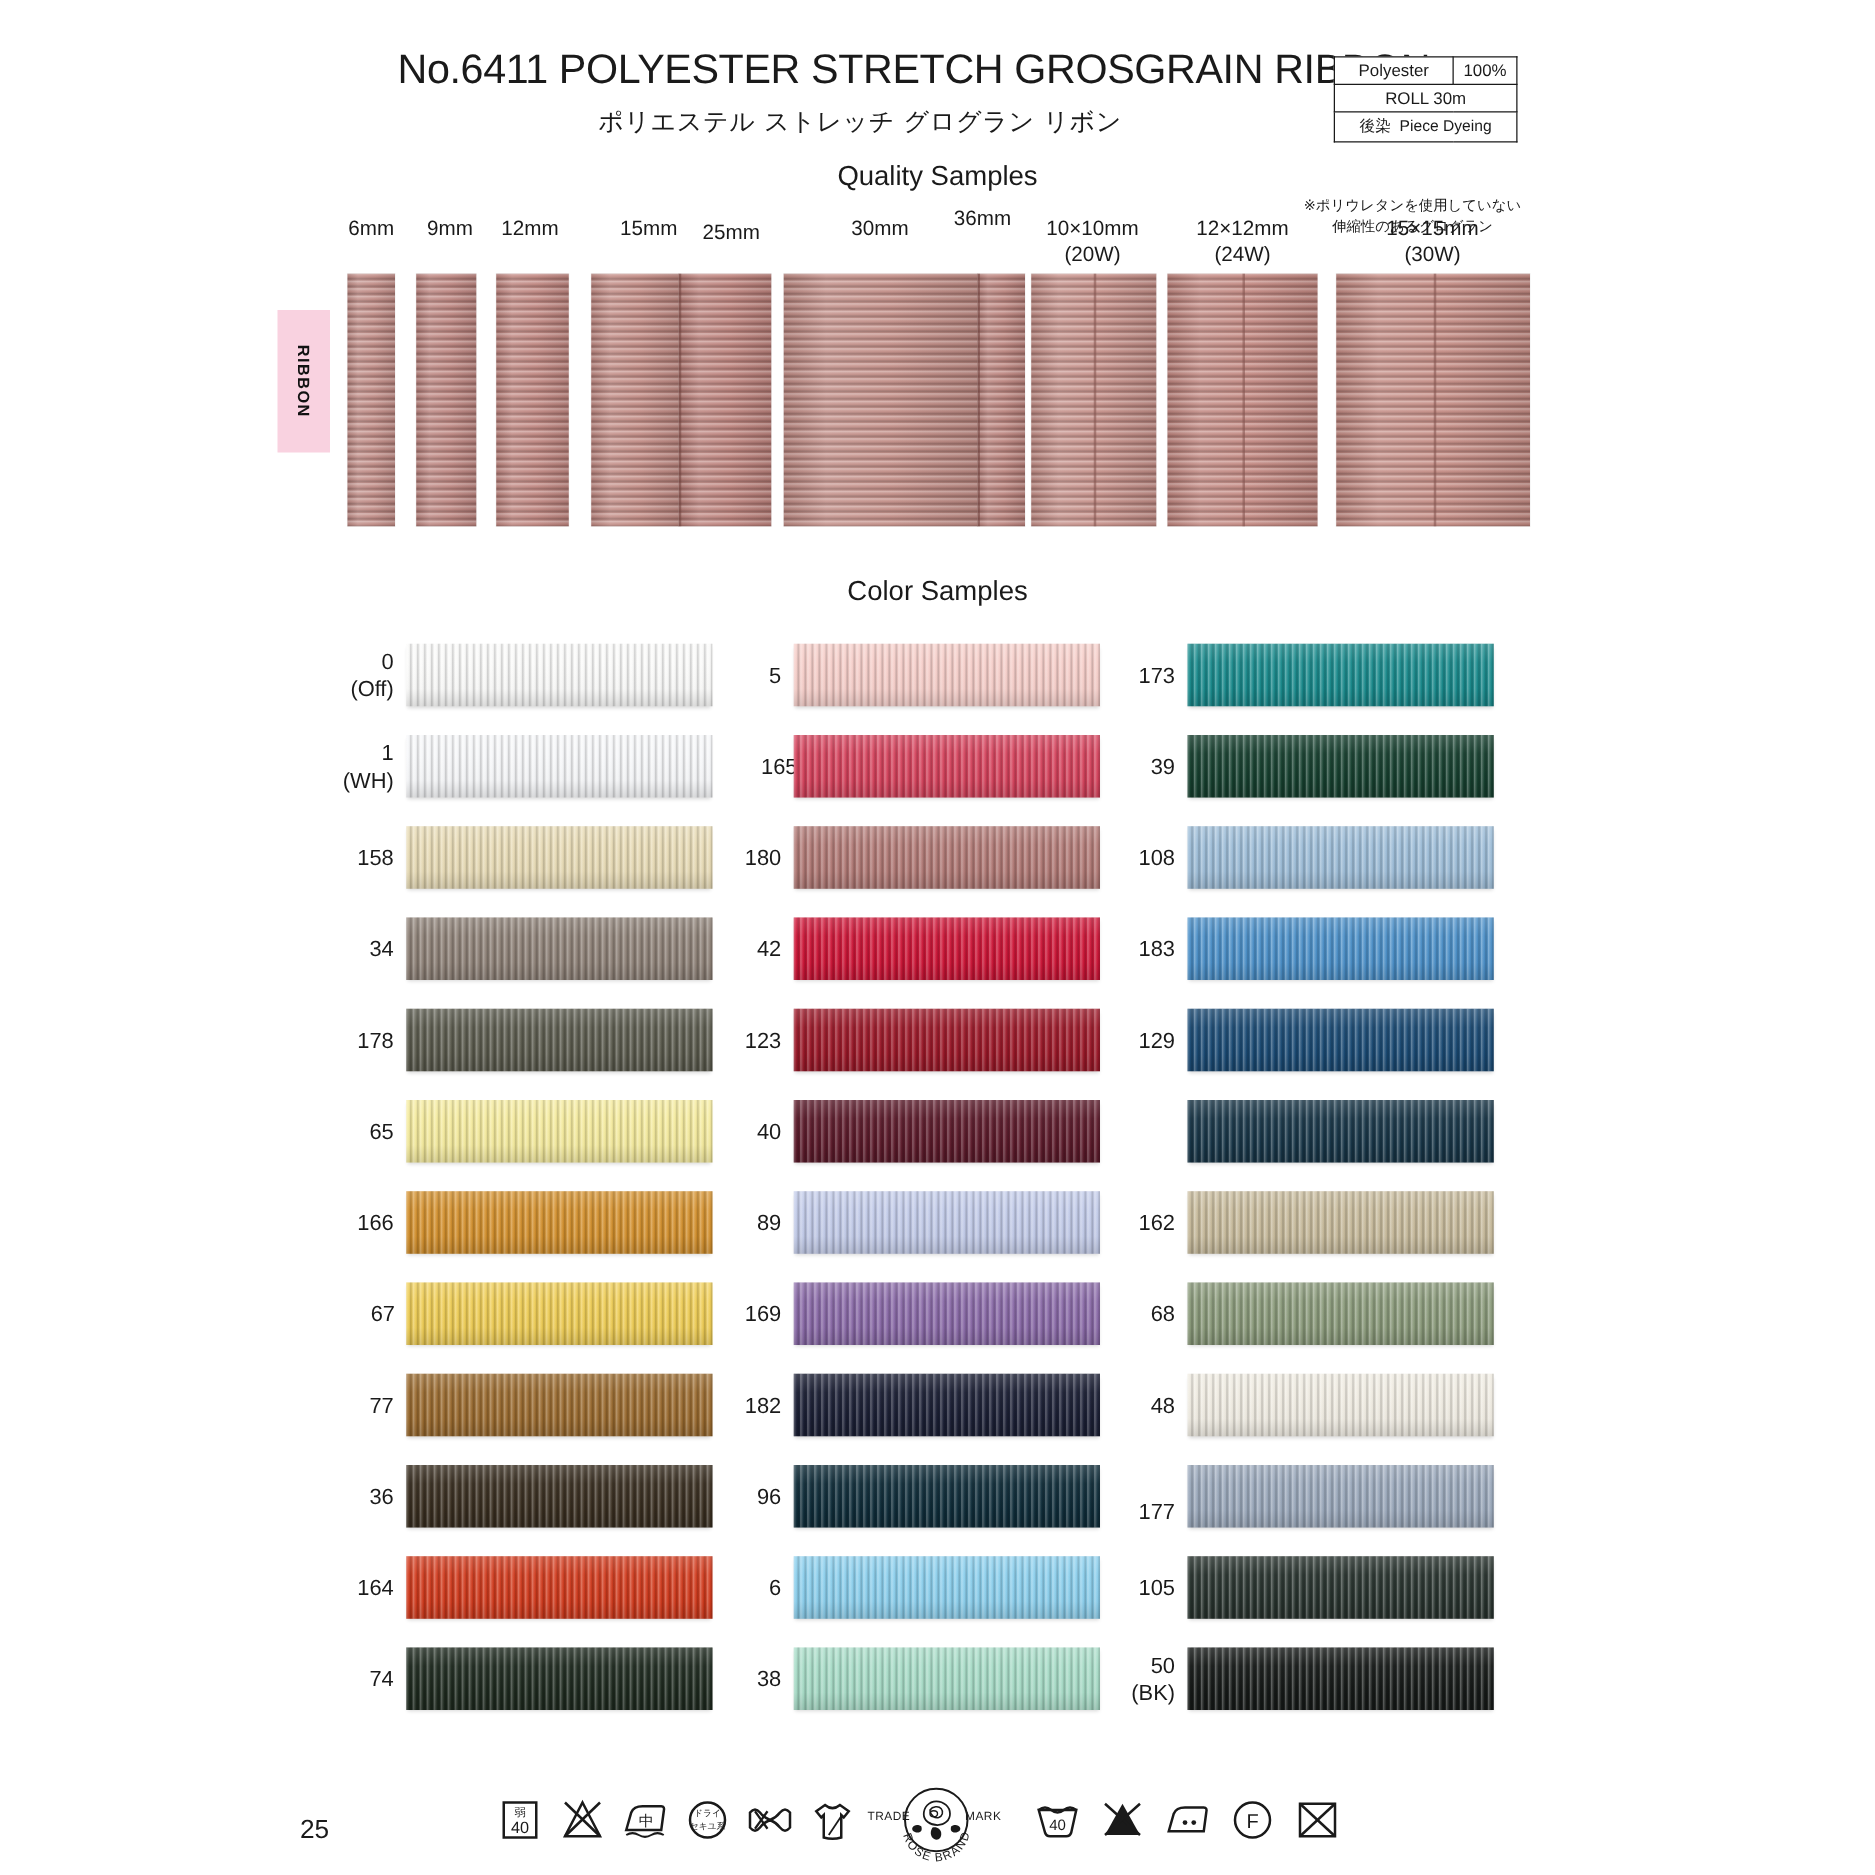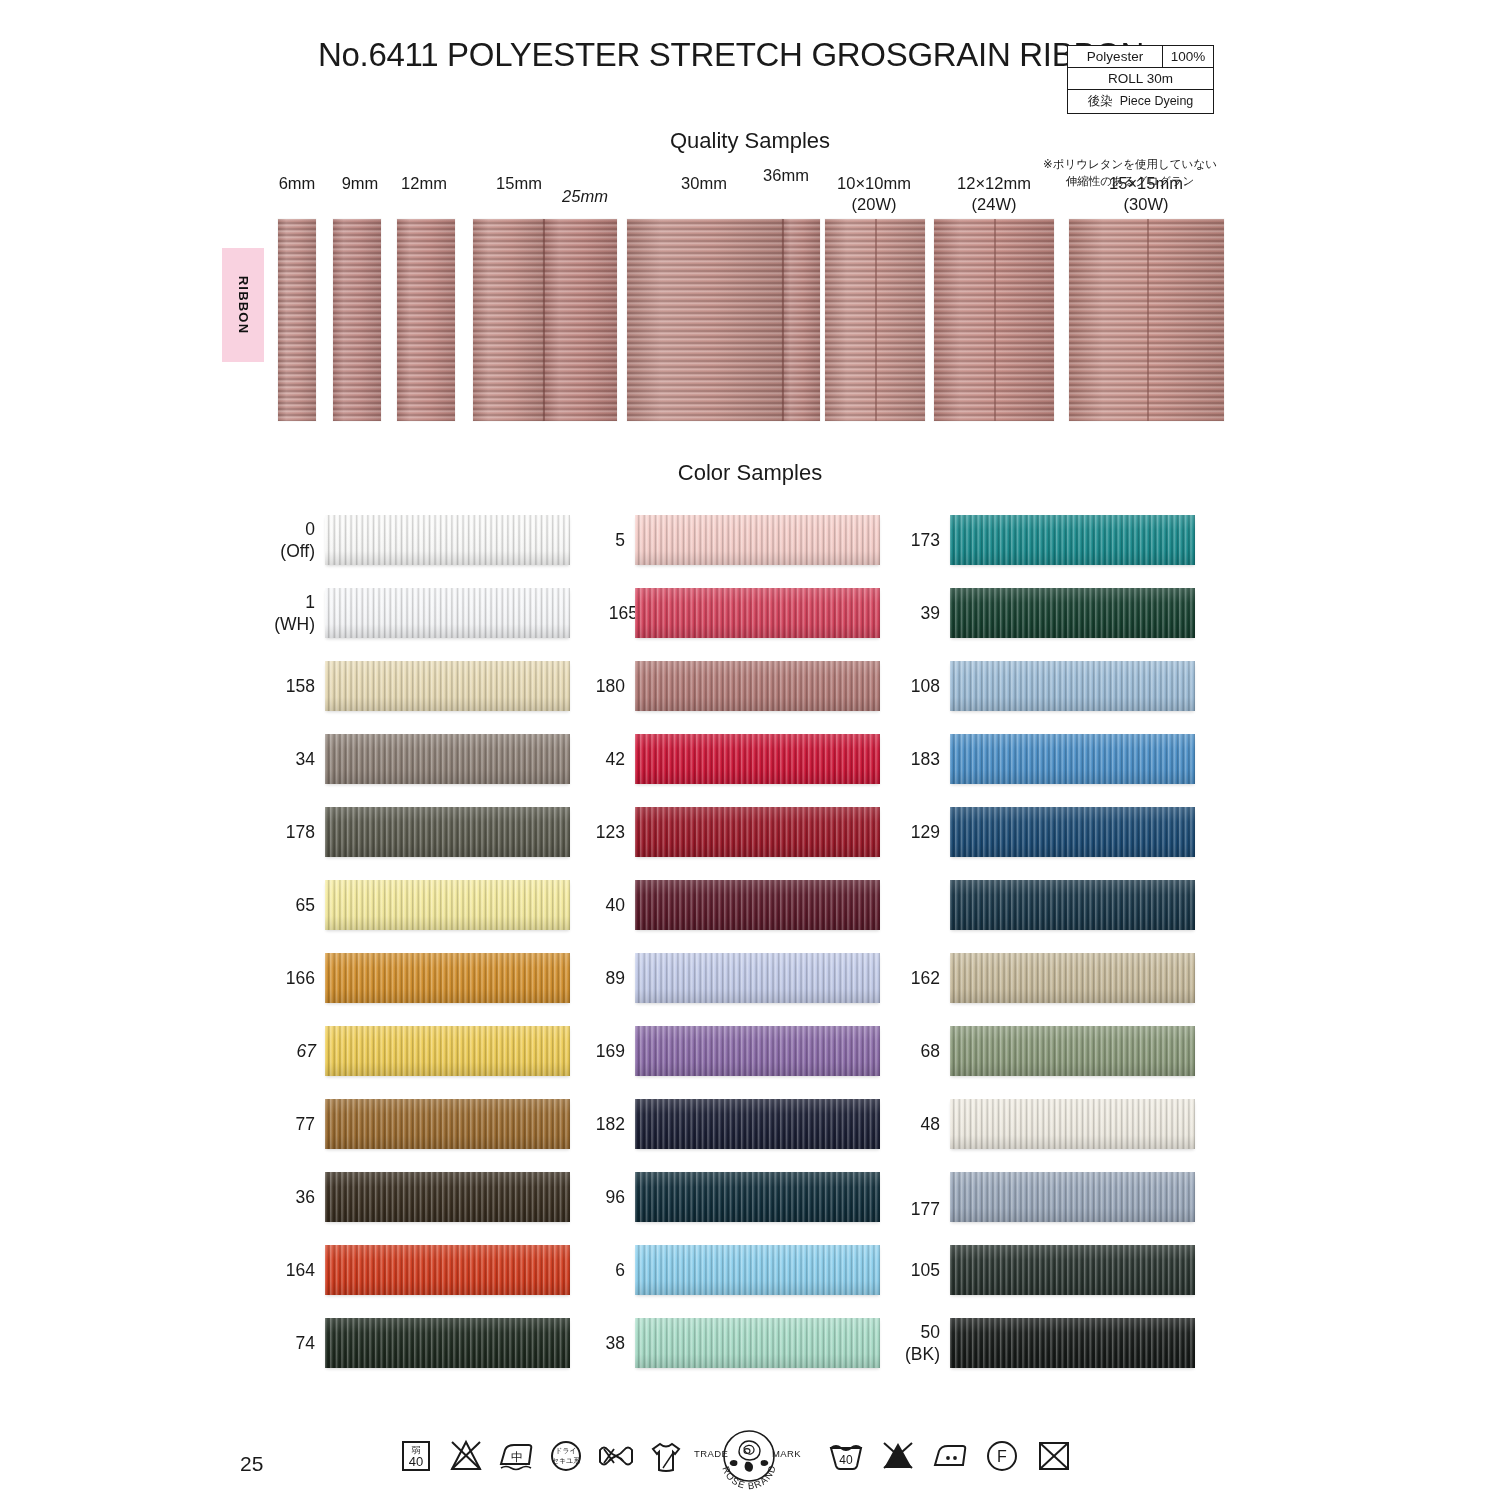--- a/index.html
+++ b/index.html
@@ -131,20 +131,21 @@
   }
 </style>
 </head>
 <body>
 
 <div class="page">
 
   <div class="header">
     <div class="title-block">
       <div class="title-main">No.6411  POLYESTER STRETCH GROSGRAIN RIBBON</div>
+      <div class="title-jp">ポリエステル ストレッチ グログラン リボン</div>
     </div>
 
     <table class="spec-table">
       <tbody>
           <tr>
         <td>Polyester</td>
         <td style="width:46px">100%</td>
       </tr>
       <tr>
         <td colspan="2">ROLL 30m</td>
@@ -181,21 +182,21 @@
       </div>
       <div class="q-swatch" style="left: 333px; top: 219px; width: 48px; height: 202px; background-color: rgb(189, 132, 127);"></div>
       <div class="q-label" style="left: 334px; top: 173px; width: 180px;">
         <div>12mm</div>
       </div>
       <div class="q-swatch" style="left: 397px; top: 219px; width: 58px; height: 202px; background-color: rgb(192, 133, 127);"></div>
       <div class="q-label" style="left: 429px; top: 173px; width: 180px;">
         <div>15mm</div>
       </div>
       <div class="q-swatch" style="left: 473px; top: 219px; width: 70px; height: 202px; background-color: rgb(194, 138, 131);"></div>
-      <div class="q-label" style="left: 495px; top: 186px; width: 180px; font-style: italic;">
+      <div class="q-label" style="left: 495px; top: 176px; width: 180px;">
         <div>25mm</div>
       </div>
       <div class="q-swatch" style="left: 543px; top: 219px; width: 74px; height: 202px; background-color: rgb(189, 129, 123);">
         <div class="q-seam" style="left: 0px;"></div>
       </div>
       <div class="q-label" style="left: 614px; top: 173px; width: 180px;">
         <div>30mm</div>
       </div>
       <div class="q-swatch" style="left: 627px; top: 219px; width: 155px; height: 202px; background-color: rgb(194, 140, 133);"></div>
       <div class="q-label" style="left: 696px; top: 165px; width: 180px; text-align: center;">
@@ -251,21 +252,21 @@
       </div>
       <div class="c-swatch" style="left: 325px; top: 807px; width: 245px; background-color: rgb(90, 90, 77);"></div>
       <div class="c-label" style="left: 155px; width: 160px; top: 894px;">
         <div>65</div>
       </div>
       <div class="c-swatch" style="left: 325px; top: 880px; width: 245px; background-color: rgb(246, 236, 158);"></div>
       <div class="c-label" style="left: 155px; width: 160px; top: 967px;">
         <div>166</div>
       </div>
       <div class="c-swatch" style="left: 325px; top: 953px; width: 245px; background-color: rgb(212, 144, 44);"></div>
-      <div class="c-label" style="left: 156px; width: 160px; top: 1040px; font-style: italic;">
+      <div class="c-label" style="left: 156px; width: 160px; top: 1040px;">
         <div>67</div>
       </div>
       <div class="c-swatch" style="left: 325px; top: 1026px; width: 245px; background-color: rgb(240, 206, 85);"></div>
       <div class="c-label" style="left: 155px; width: 160px; top: 1113px;">
         <div>77</div>
       </div>
       <div class="c-swatch" style="left: 325px; top: 1099px; width: 245px; background-color: rgb(154, 106, 46);"></div>
       <div class="c-label" style="left: 155px; width: 160px; top: 1186px;">
         <div>36</div>
       </div>

